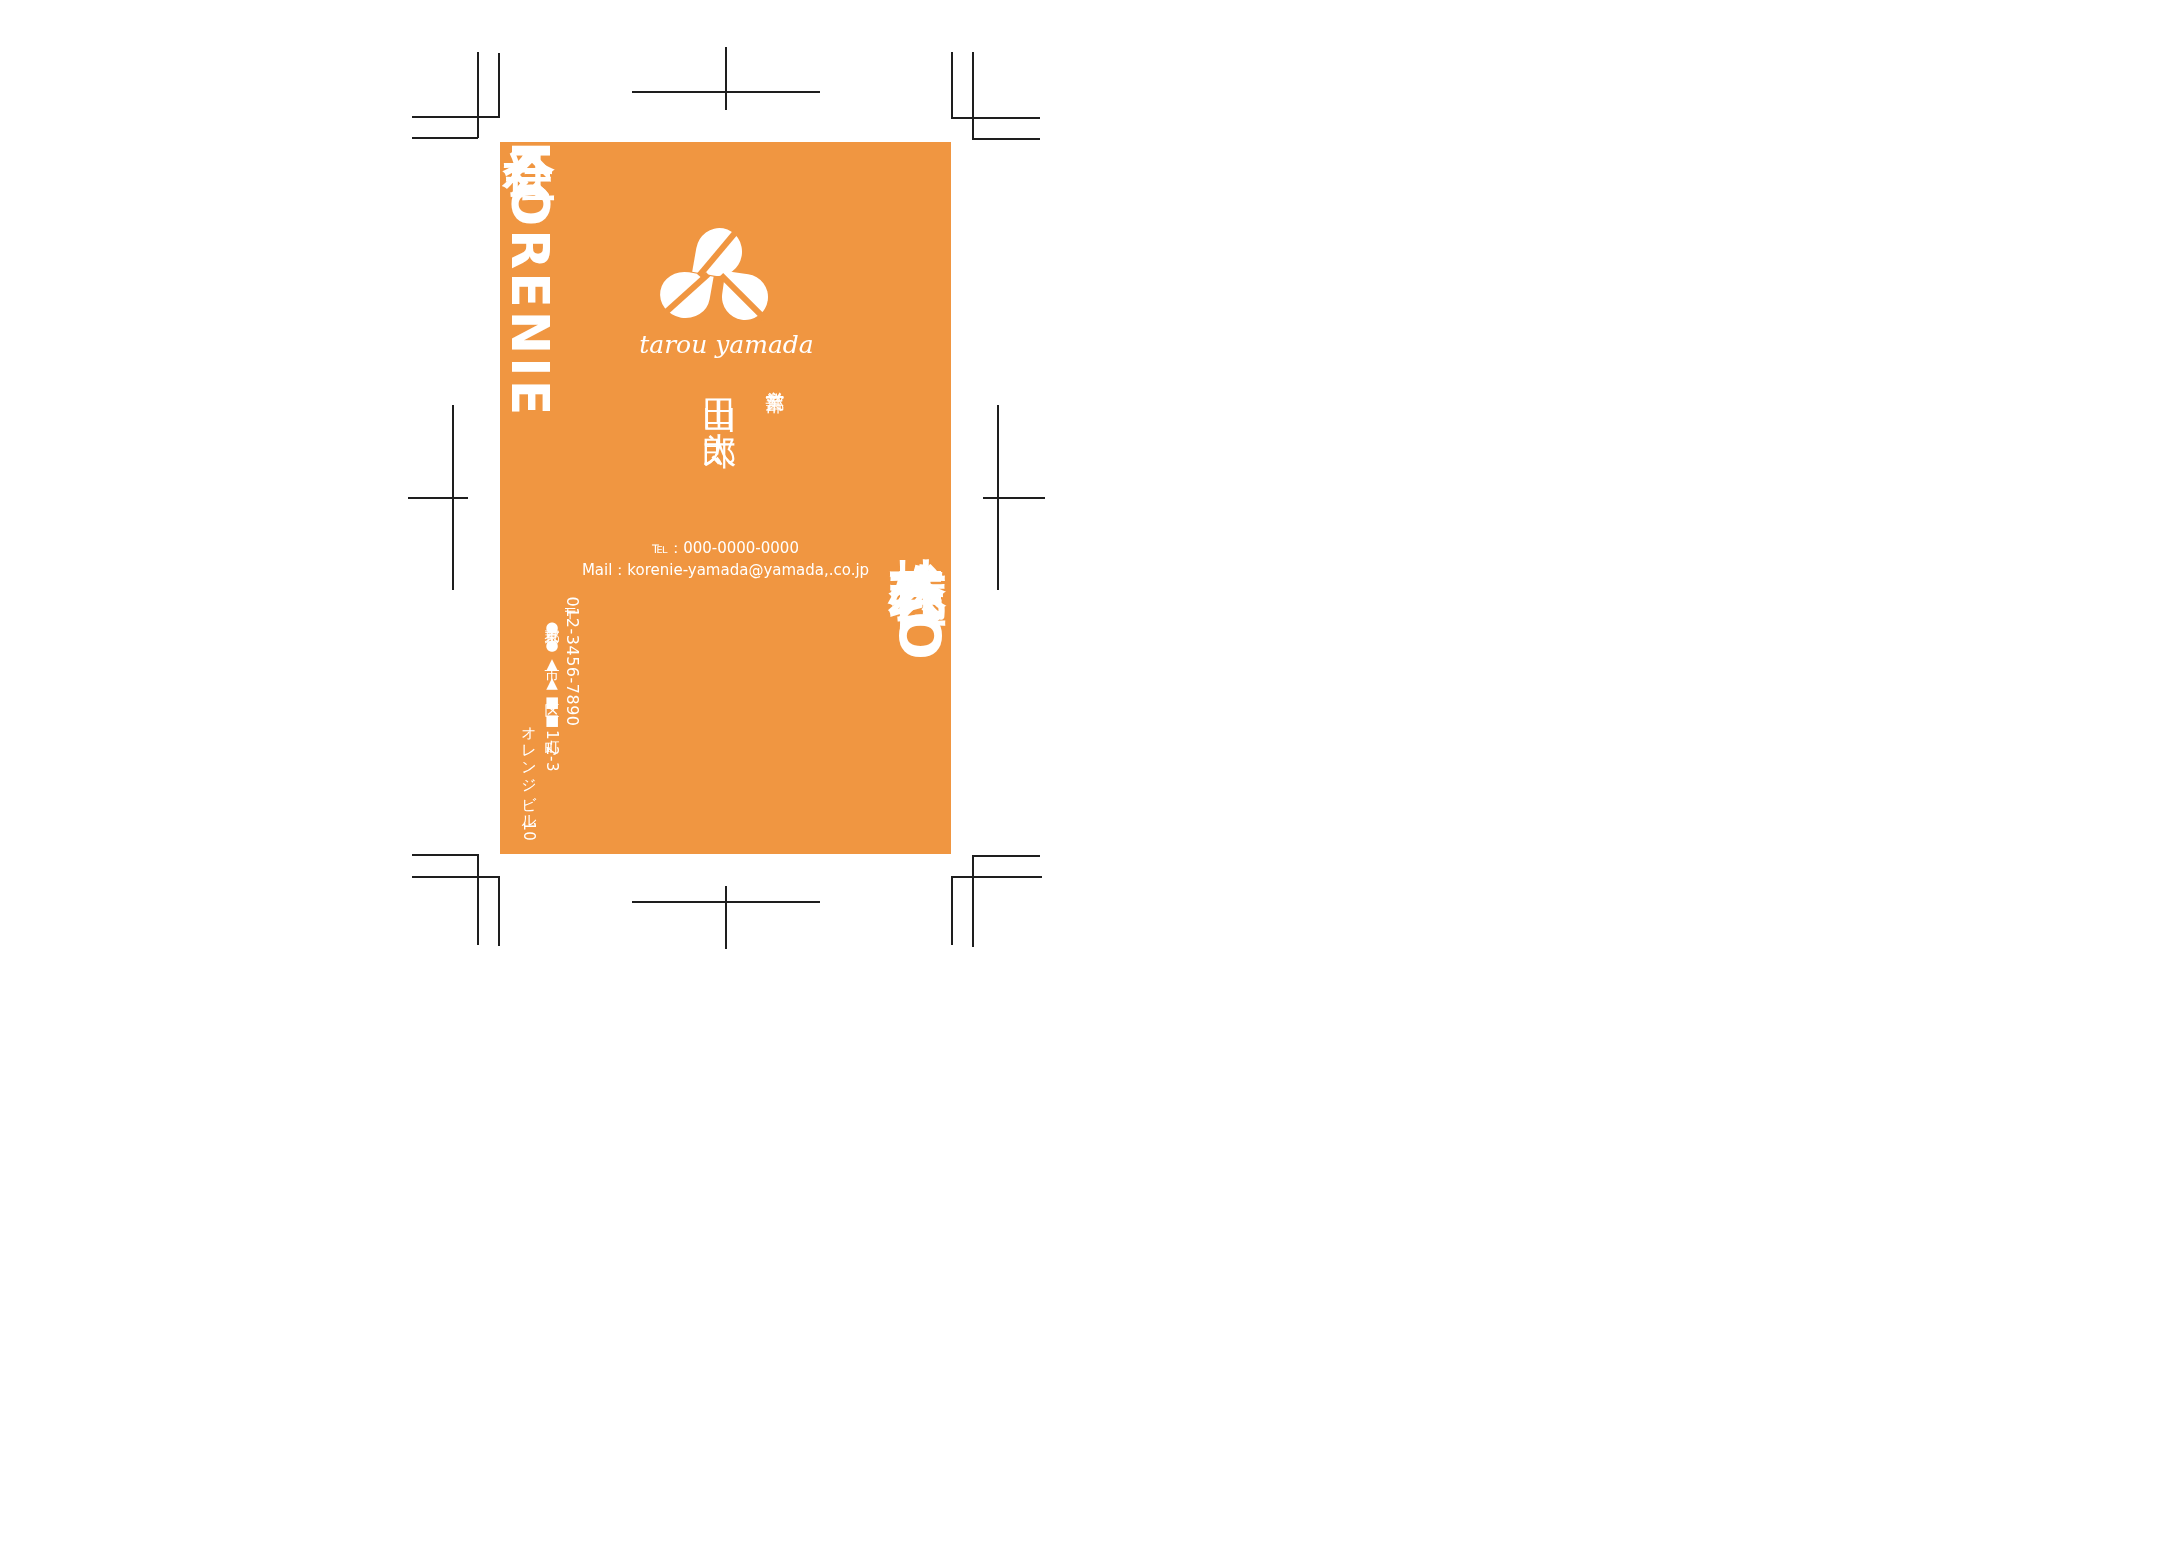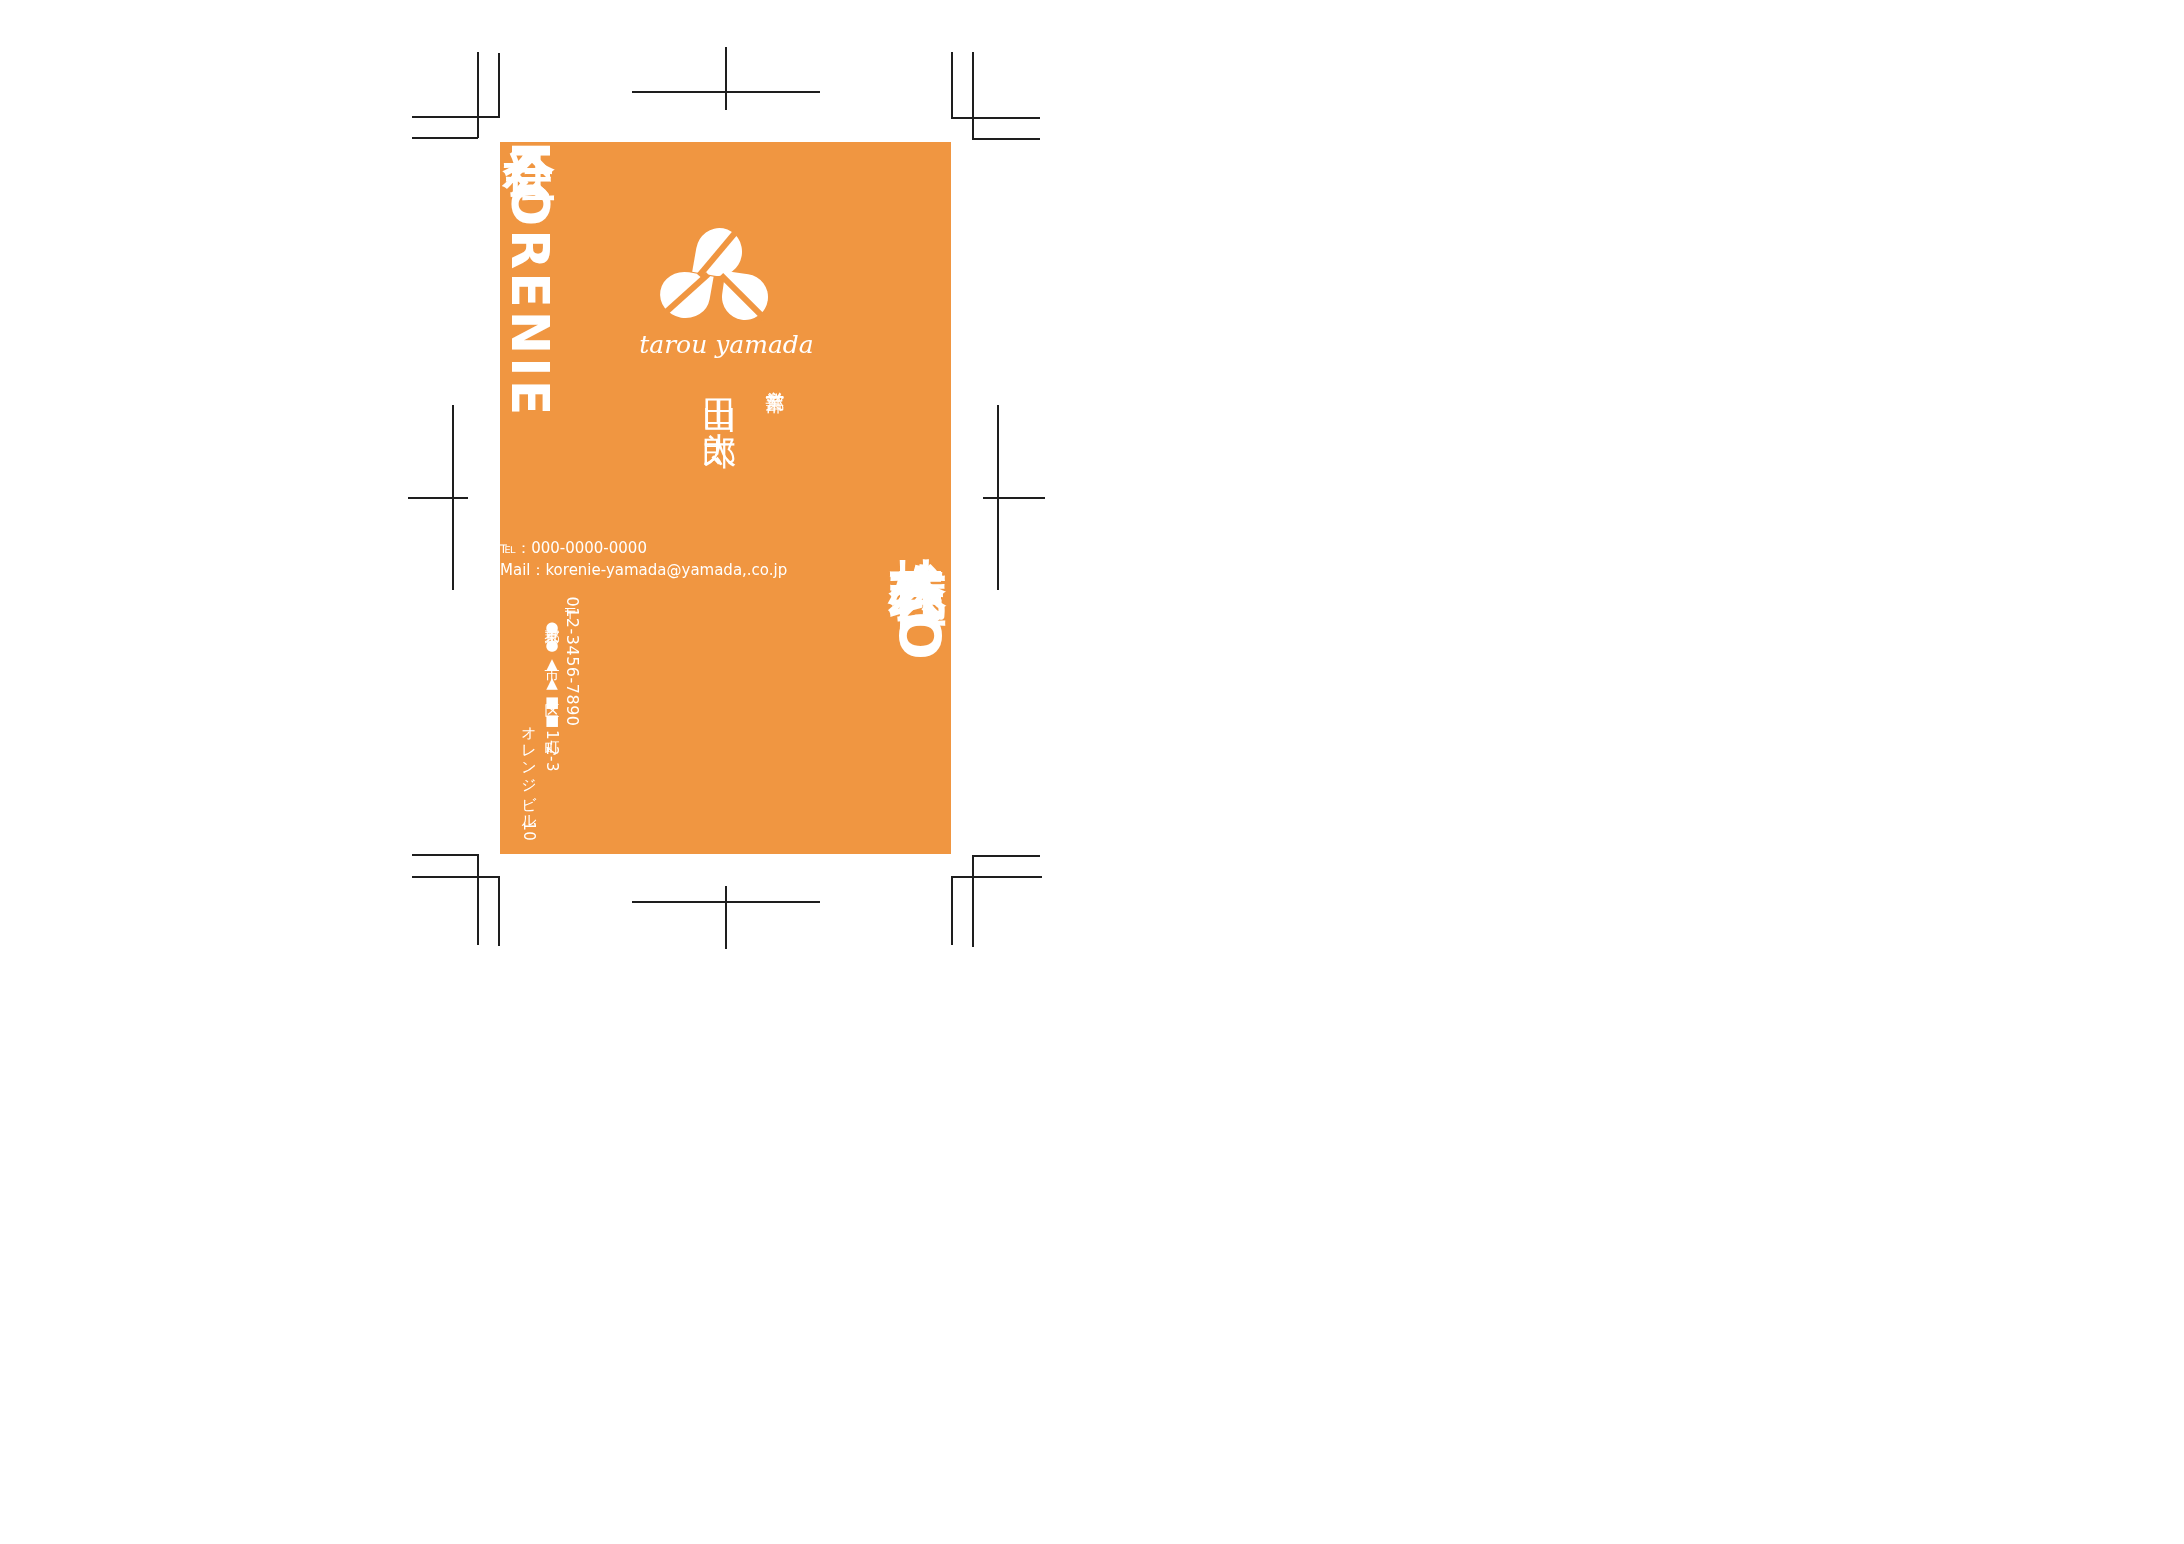--- a/index.html
+++ b/index.html
@@ -50,21 +50,21 @@
     font-style:italic;font-size:25px;line-height:1;
   }
   .name-v{
     position:absolute;left:203px;top:230px;
     font-size:34px;line-height:1;letter-spacing:0px;white-space:nowrap;
   }
   .dept-v{
     position:absolute;left:266px;top:234px;
     font-size:19px;line-height:1;letter-spacing:1px;white-space:nowrap;
   }
-  .center-line{position:absolute;left:0;width:100%;line-height:1;}
+  .center-line{position:absolute;left:0;width:100%;text-align:center;line-height:1;}
   .tel-line{top:399px;font-size:15px;}
   .mail-line{top:421px;font-size:15px;}
   .addr{position:absolute;font-size:15px;line-height:1;letter-spacing:0.5px;white-space:nowrap;}
   .addr-postal{left:64px;top:454px;font-size:16px;}
   .addr-1{left:44px;top:474px;}
   .addr-2{left:21px;top:574px;}
   
   .mark{position:absolute;background:var(--mark);}
 </style>
 </head>

